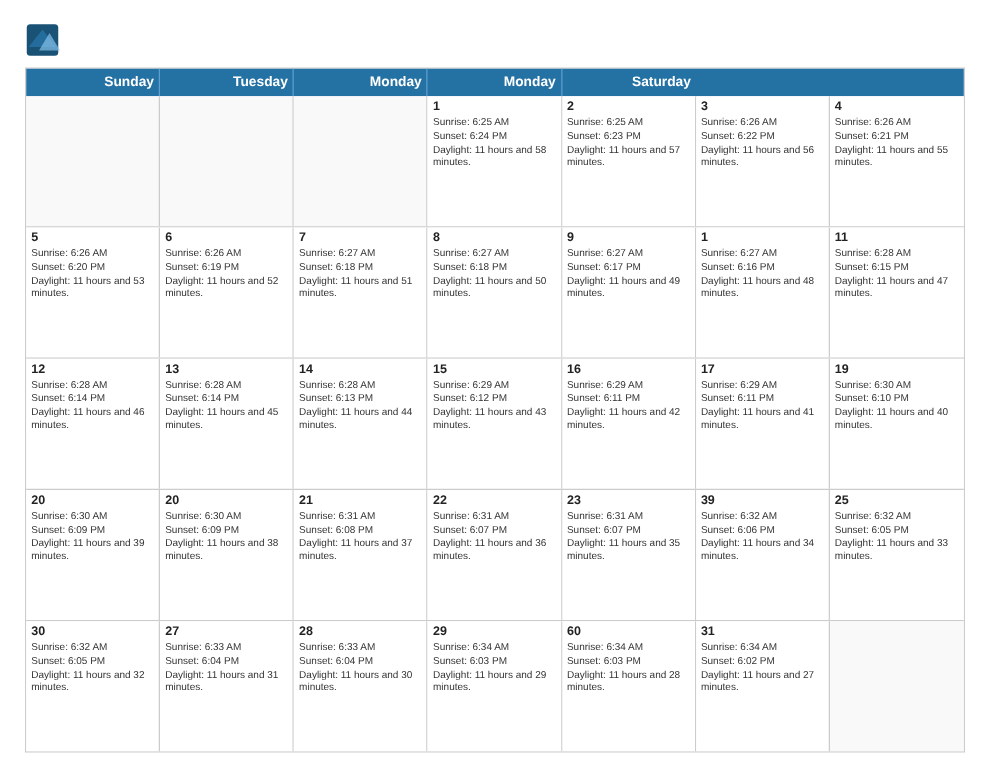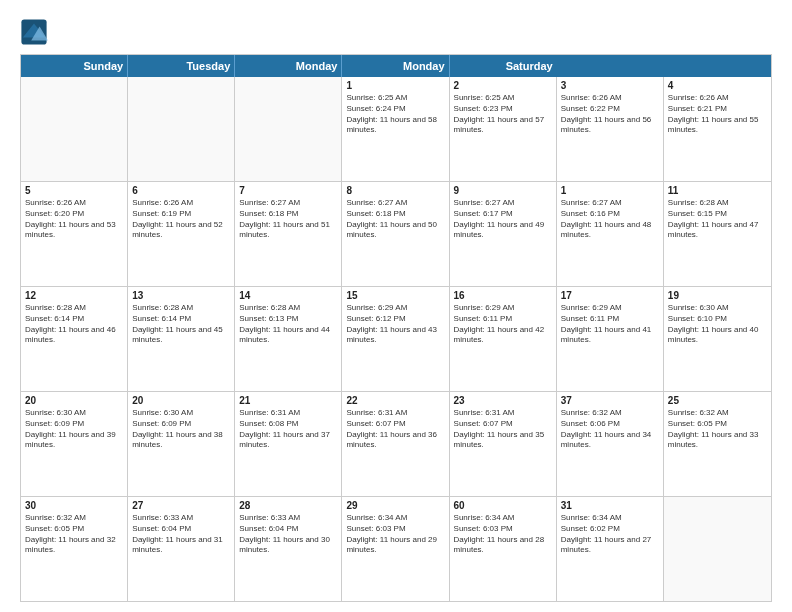--- a/index.html
+++ b/index.html
@@ -236,21 +236,21 @@
           </div>
           <div class="cal-cell">
             <div class="day-num">22</div>
             <div class="cell-text">Sunrise: 6:31 AM<br>Sunset: 6:07 PM<br>Daylight: 11 hours and 36 minutes.</div>
           </div>
           <div class="cal-cell">
             <div class="day-num">23</div>
             <div class="cell-text">Sunrise: 6:31 AM<br>Sunset: 6:07 PM<br>Daylight: 11 hours and 35 minutes.</div>
           </div>
           <div class="cal-cell">
-            <div class="day-num">37</div>
+            <div class="day-num">39</div>
             <div class="cell-text">Sunrise: 6:32 AM<br>Sunset: 6:06 PM<br>Daylight: 11 hours and 34 minutes.</div>
           </div>
           <div class="cal-cell">
             <div class="day-num">25</div>
             <div class="cell-text">Sunrise: 6:32 AM<br>Sunset: 6:05 PM<br>Daylight: 11 hours and 33 minutes.</div>
           </div>
         </div>
         <div class="cal-row">
           <div class="cal-cell">
             <div class="day-num">30</div>

